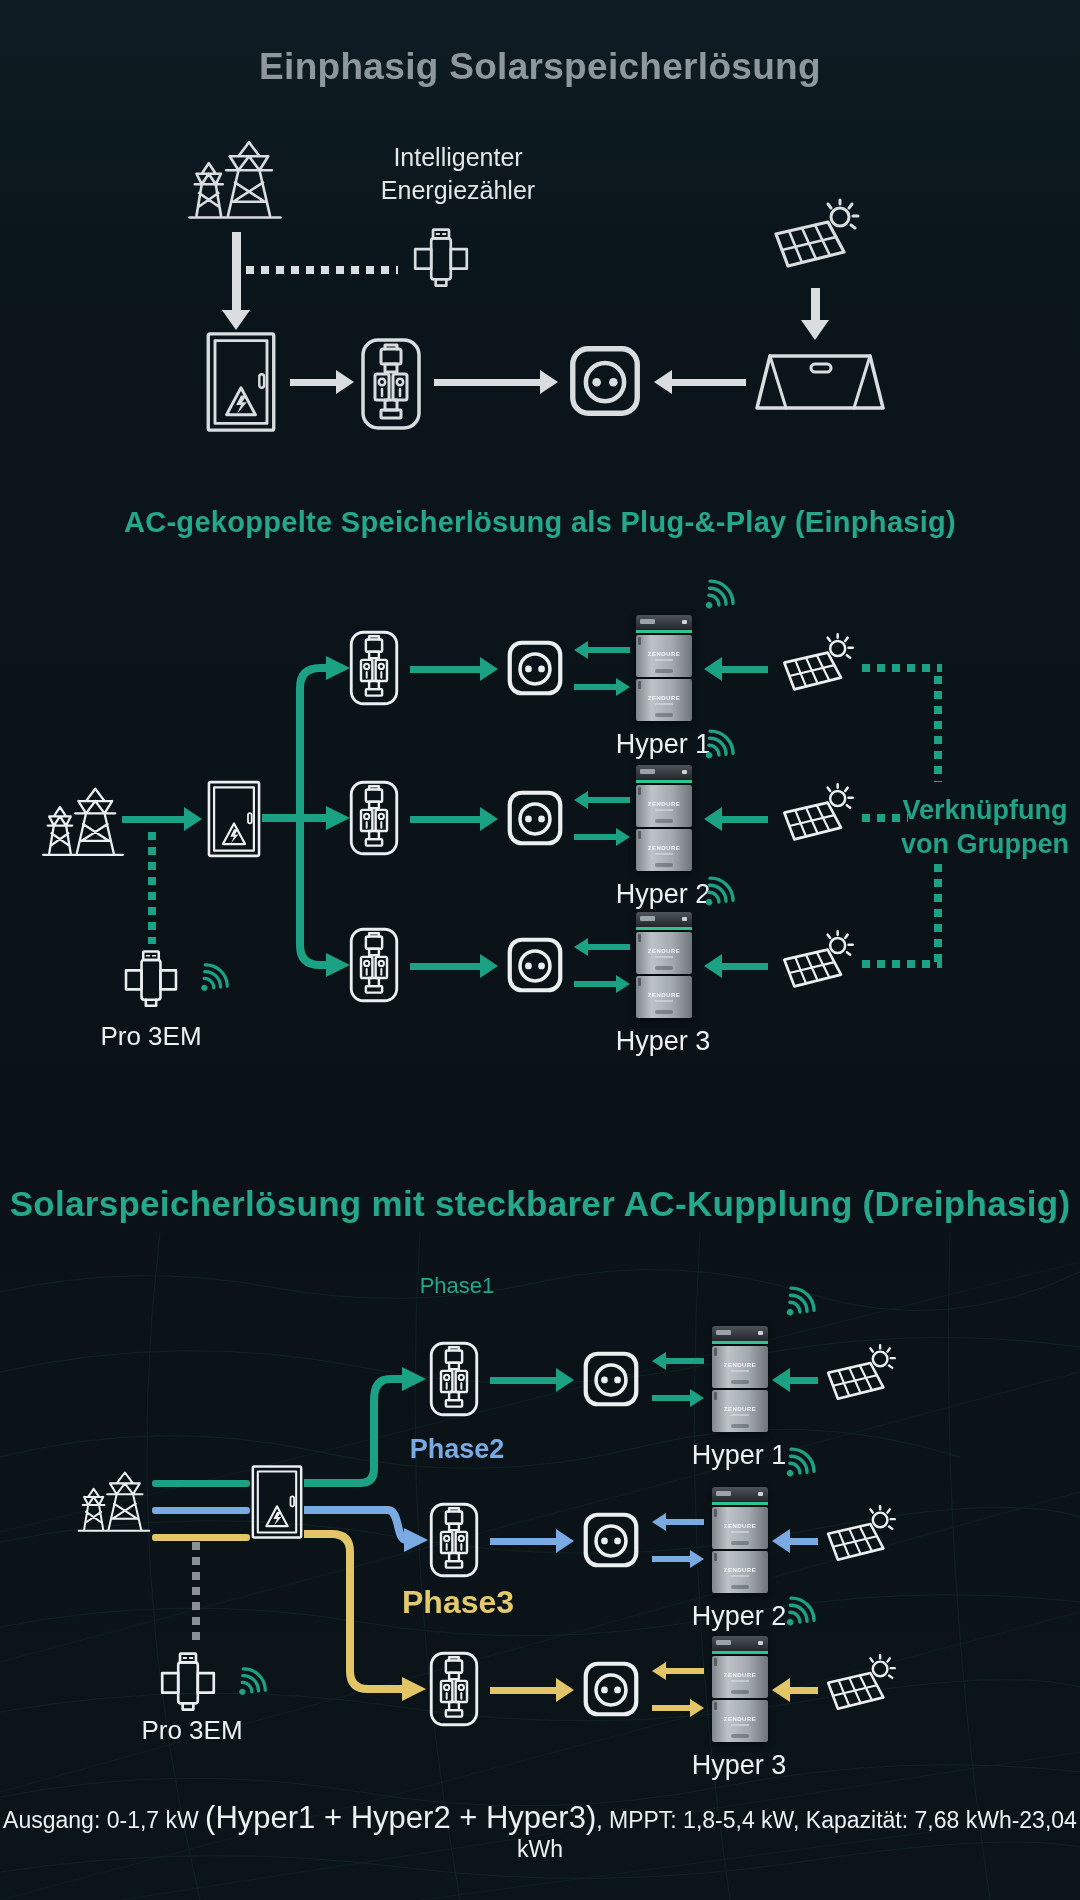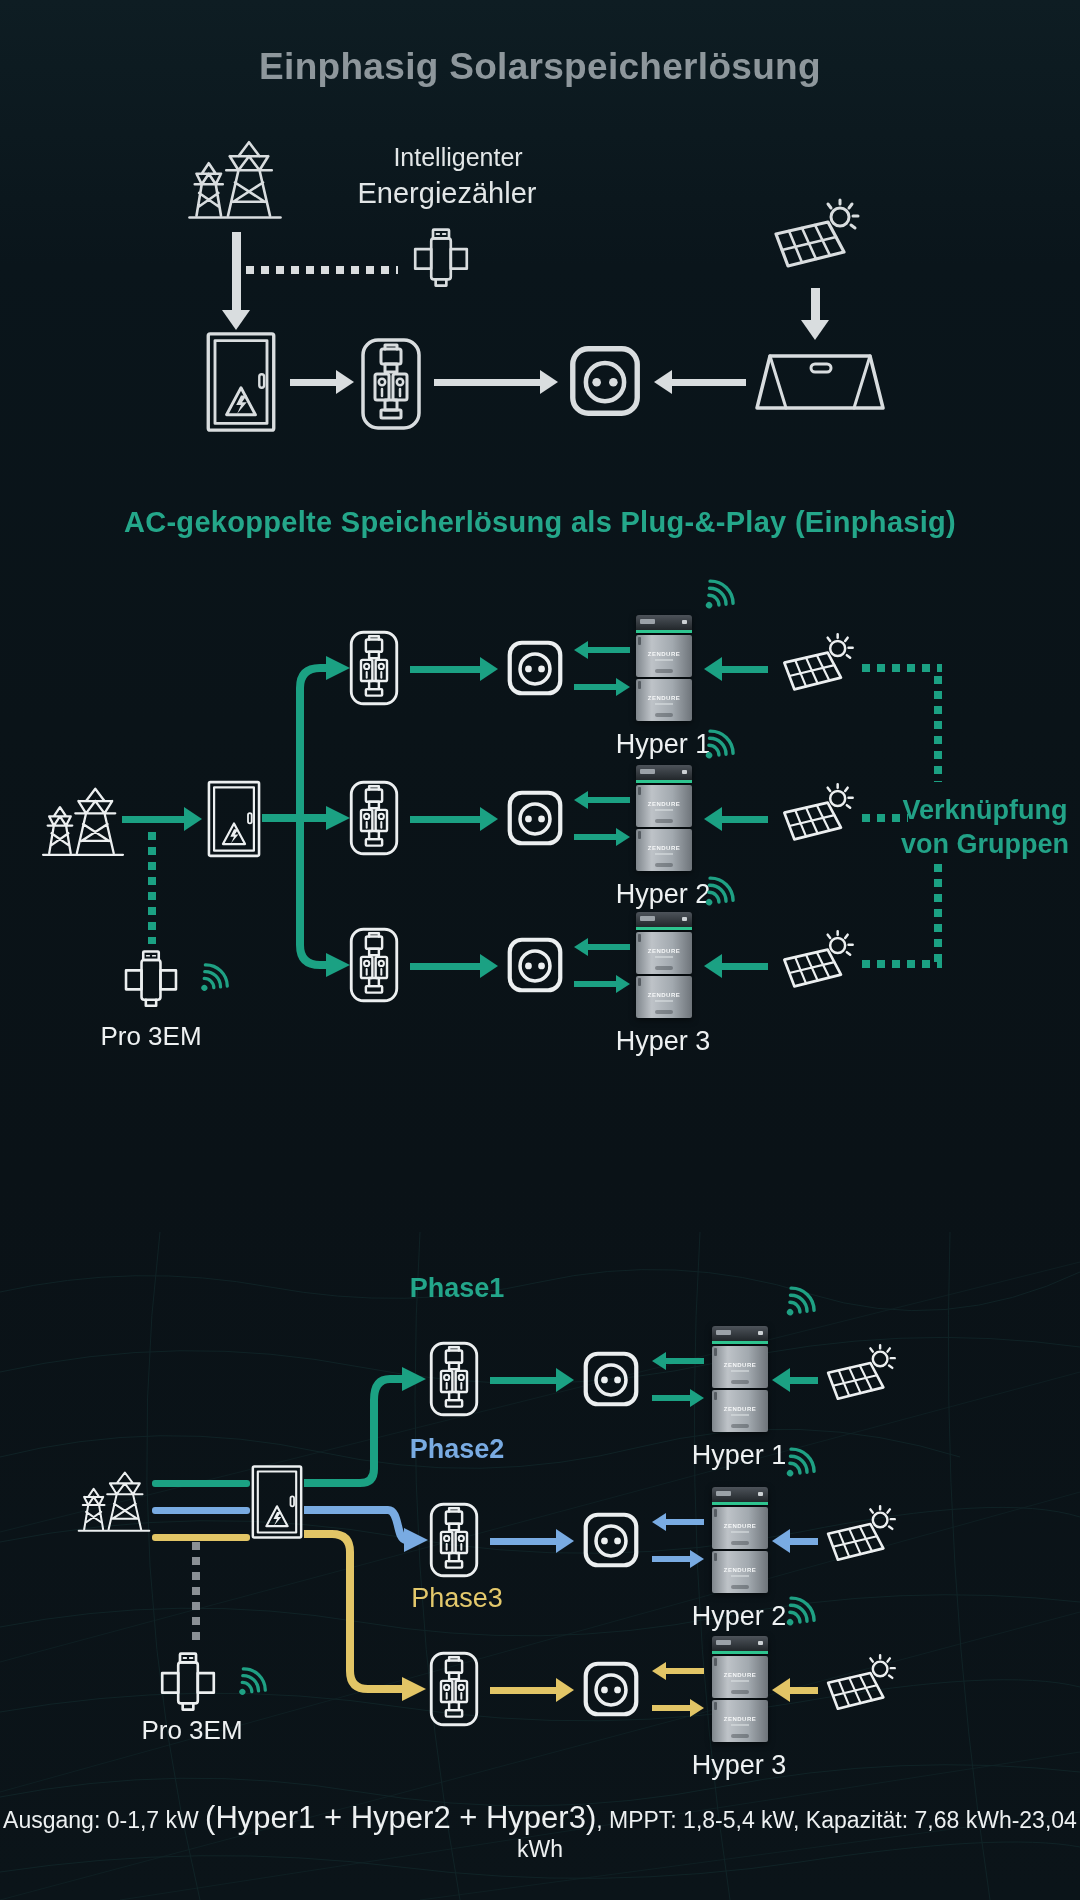--- a/index.html
+++ b/index.html
@@ -134,21 +134,21 @@
       <path d="M950 0 Q940 334 990 668"></path>
     </g>
   </svg>
 
   <div class="ttl" style="top:46px;font-size:37px;color:#8E979C">Einphasig Solarspeicherlösung</div>
 
   <svg class="icon gray" style="left:186px;top:130px;width:98px;height:98px" viewBox="0 0 112 96">
       <use href="#i-towers"></use>
     </svg>
   <div class="t" style="left:328px;top:142px;width:260px;font-size:25px;color:#E2E6E7">Intelligenter</div>
-  <div class="t" style="left:317px;top:175px;width:260px;font-size:29px;color:#E2E6E7">Energiezähler</div>
+  <div class="t" style="left:328px;top:175px;width:260px;font-size:25px;color:#E2E6E7">Energiezähler</div>
   <svg class="icon gray" style="left:408px;top:226px;width:66px;height:64px" viewBox="0 0 72 72">
       <use href="#i-meter"></use>
     </svg>
   <div class="dh" style="left:246px;top:266px;width:152px;--c:#D9DDDF"></div>
   <div class="arv" style="left:222px;top:232px;width:28px;height:98px;--c:#D9DDDF">
       <i class="b"></i>
       <i class="h"></i>
     </div>
 
   <svg class="icon gray" style="left:204px;top:330px;width:74px;height:104px" viewBox="0 0 76 108">
@@ -343,20 +343,21 @@
 
   <div class="dh" style="left:862px;top:664px;width:80px;--c:var(--g)"></div>
   <div class="dv" style="left:934px;top:676px;height:106px;--c:var(--g)"></div>
   <div class="dh" style="left:862px;top:814px;width:46px;--c:var(--g)"></div>
   <div class="t" style="left:890px;top:794px;width:190px;font-size:27px;font-weight:700;color:#22A287">Verknüpfung</div>
   <div class="t" style="left:890px;top:828px;width:190px;font-size:27px;font-weight:700;color:#22A287">von Gruppen</div>
   <div class="dv" style="left:934px;top:864px;height:100px;--c:var(--g)"></div>
   <div class="dh" style="left:862px;top:960px;width:80px;--c:var(--g)"></div>
 
 
+  <div class="ttl" style="top:1184px;font-size:35px;color:#24A78A">Solarspeicherlösung mit steckbarer AC-Kupplung (Dreiphasig)</div>
 
   <svg class="icon" style="left:76px;top:1464px;width:76px;height:74px" viewBox="0 0 112 96">
       <use href="#i-towers"></use>
     </svg>
   <div class="feed" style="left:152px;top:1480px;width:98px;background:var(--g)"></div>
   <div class="feed" style="left:152px;top:1507px;width:98px;background:var(--bl)"></div>
   <div class="feed" style="left:152px;top:1534px;width:98px;background:var(--yl)"></div>
   <svg class="icon" style="left:250px;top:1462px;width:54px;height:80px" viewBox="0 0 76 108">
       <use href="#i-fusebox"></use>
     </svg>
@@ -372,21 +373,21 @@
 
   <div class="dv" style="left:192px;top:1542px;height:104px;--c:#8A9095"></div>
   <svg class="icon" style="left:156px;top:1650px;width:64px;height:64px" viewBox="0 0 72 72">
       <use href="#i-meter"></use>
     </svg>
   <svg class="icon" style="left:228px;top:1664px;width:42px;height:42px;color:#1FA184" viewBox="0 0 44 44">
       <use href="#i-wifi"></use>
     </svg>
   <div class="t" style="left:112px;top:1714px;width:160px;font-size:26px">Pro 3EM</div>
 
-  <div class="t" style="left:402px;top:1272px;width:110px;font-size:27px;font-weight:700;color:#23A68A">Phase1</div>
+  <div class="t" style="left:402px;top:1272px;width:110px;font-size:22px;font-weight:400;color:#23A68A">Phase1</div>
   <svg class="icon" style="left:428px;top:1340px;width:52px;height:78px" viewBox="0 0 64 96">
       <use href="#i-plug"></use>
     </svg>
   <div class="ar" style="left:490px;top:1368px;width:84px;--c:var(--g)">
       <i class="b"></i>
       <i class="h"></i>
     </div>
   <svg class="icon" style="left:582px;top:1350px;width:58px;height:58px" viewBox="0 0 62 62">
       <use href="#i-socket"></use>
     </svg>
@@ -456,21 +457,21 @@
       <i class="b"></i>
       <i class="h"></i>
     </div>
   <svg class="icon" style="left:820px;top:1502px;width:78px;height:70px" viewBox="0 0 96 84">
       <use href="#i-solar"></use>
     </svg>
   <svg class="icon" style="left:775px;top:1444px;width:44px;height:44px;color:#1FA184" viewBox="0 0 44 44">
       <use href="#i-wifi"></use>
     </svg>
 
-  <div class="t" style="left:402px;top:1582px;width:110px;font-size:27px;font-weight:400;color:#E4C96C">Phase3</div>
+  <div class="t" style="left:402px;top:1582px;width:110px;font-size:32px;font-weight:700;color:#E4C96C">Phase3</div>
   <svg class="icon" style="left:428px;top:1650px;width:52px;height:78px" viewBox="0 0 64 96">
       <use href="#i-plug"></use>
     </svg>
   <div class="ar" style="left:490px;top:1678px;width:84px;--c:var(--yl)">
       <i class="b"></i>
       <i class="h"></i>
     </div>
   <svg class="icon" style="left:582px;top:1660px;width:58px;height:58px" viewBox="0 0 62 62">
       <use href="#i-socket"></use>
     </svg>

